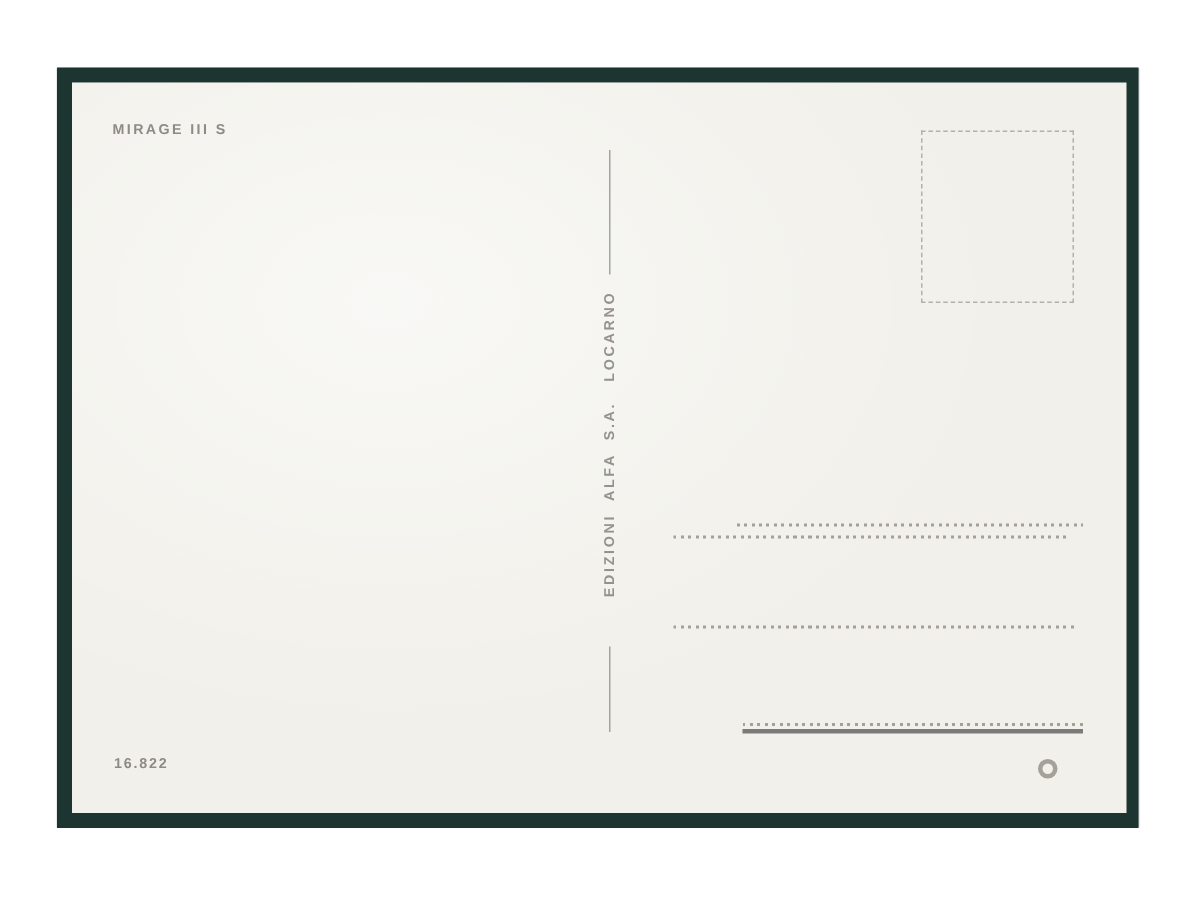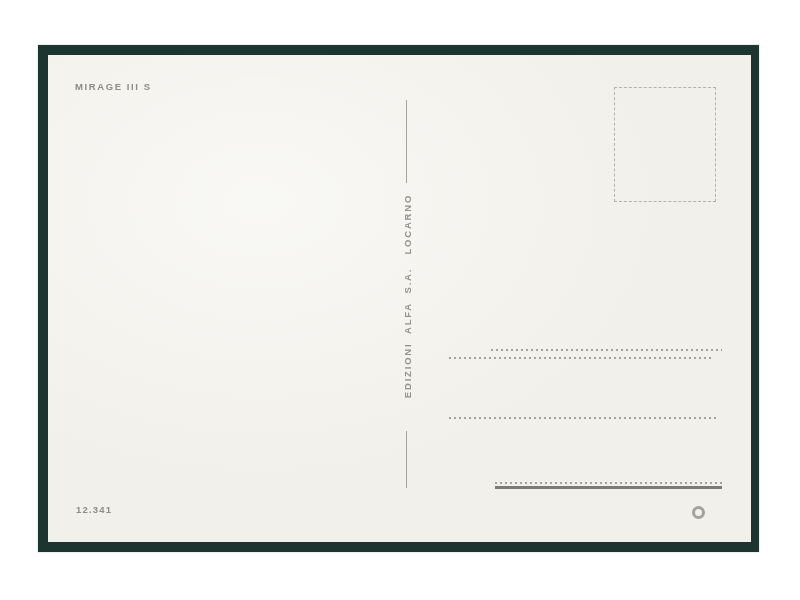--- a/index.html
+++ b/index.html
@@ -136,19 +136,19 @@
       <div class="addr-line addr-1"></div>
 
       <div class="addr-line addr-2"></div>
 
       <div class="addr-line addr-3"></div>
 
       <div class="addr-line addr-4"></div>
 
       <div class="bottom-rule"></div>
 
-      <div class="catalog-number">12.341</div>
+      <div class="catalog-number">16.822</div>
 
       <div class="copyright-mark"></div>
 
     </div>
   </div>
 </div>
 
 </body></html>

